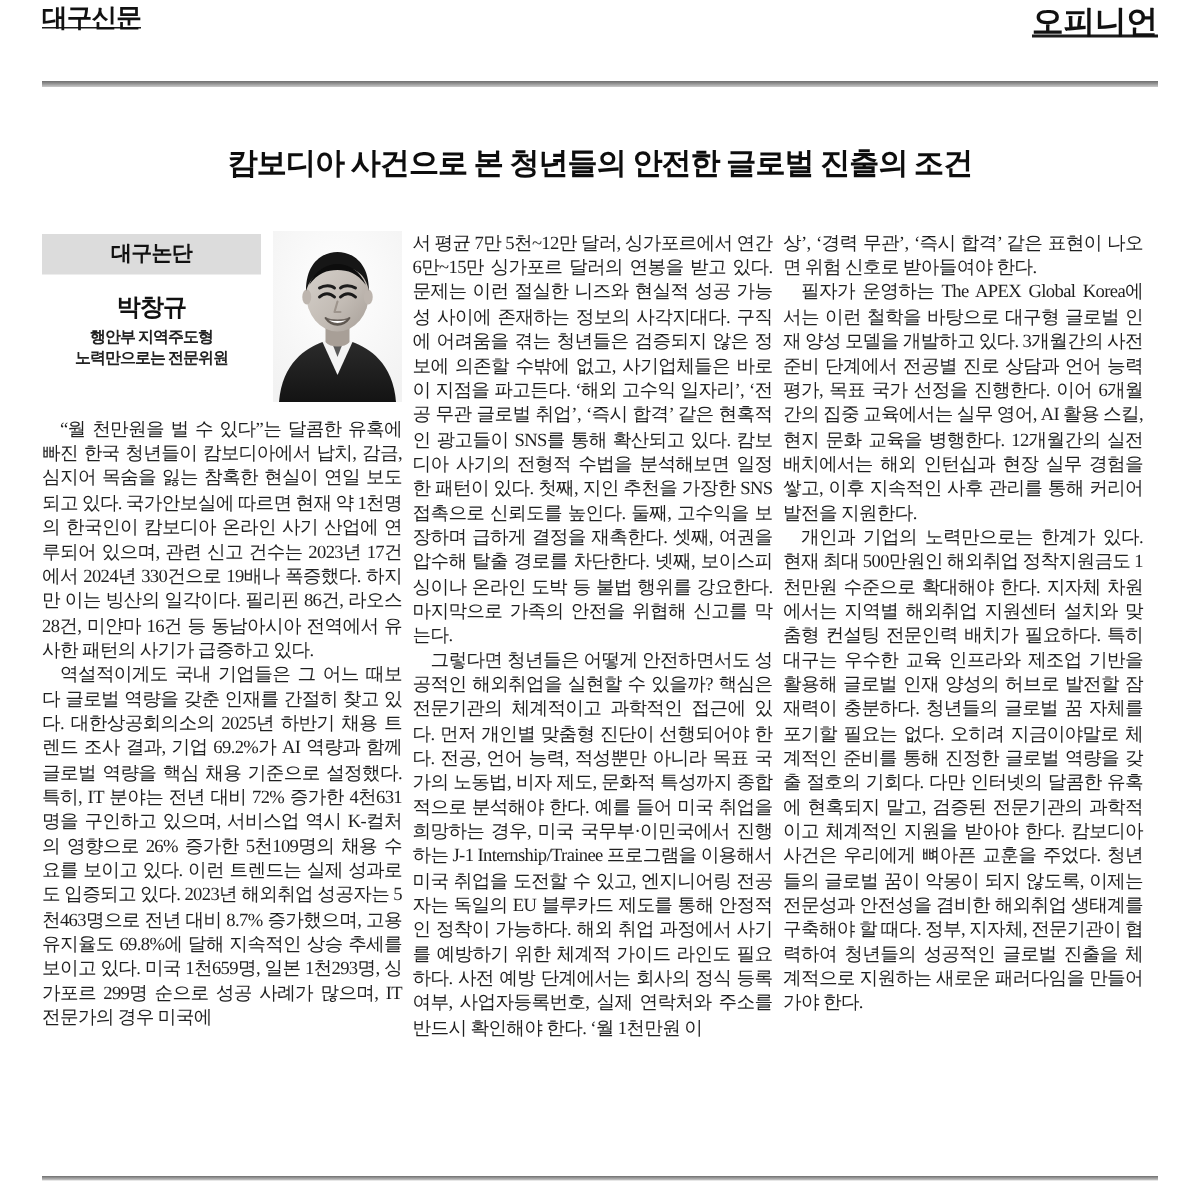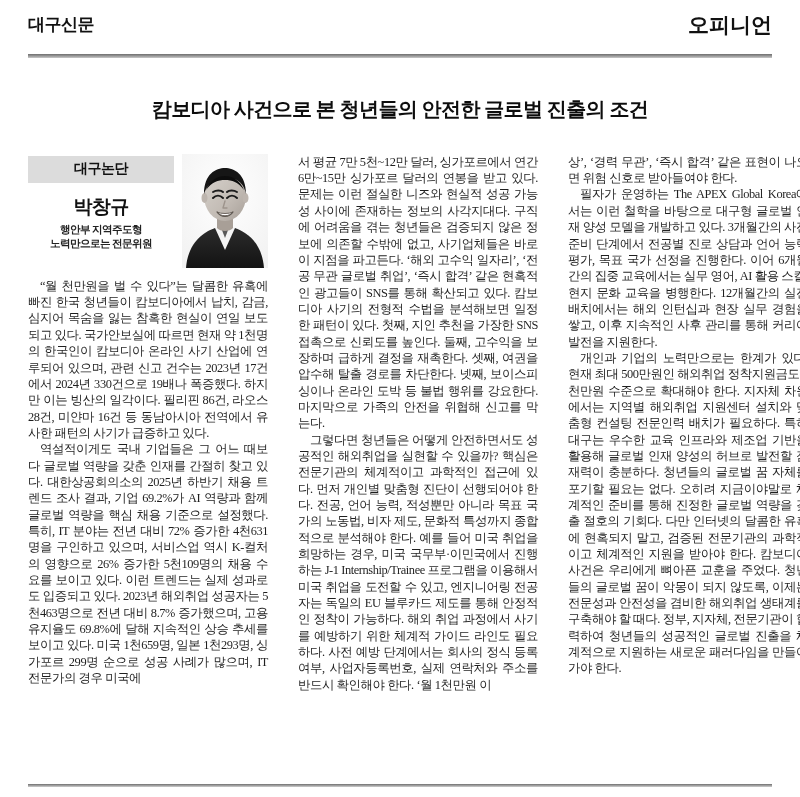--- a/index.html
+++ b/index.html
@@ -22,22 +22,23 @@
     position: relative;
     box-sizing: border-box;
     padding: 0 28px;
   }
 
   
   .masthead {
     position: relative;
     height: 52px;
     display: flex;
-    align-items: center;
+    align-items: flex-start;
     justify-content: space-between;
+    text-decoration: underline;
   }
   .masthead-left {
     font-family: "Liberation Serif", "DejaVu Serif", serif;
     font-size: 17px;
     font-weight: bold;
     letter-spacing: -0.5px;
     color: #111;
     padding-bottom: 4px;
   }
   .masthead-right {
@@ -65,21 +66,21 @@
     font-weight: bold;
     letter-spacing: -0.6px;
     color: #0d0d0d;
     line-height: 1.25;
     white-space: nowrap;
   }
 
   
   .columns {
     display: flex;
-    gap: 30px;
+    gap: 7px;
     align-items: flex-start;
     height: 612px;
   }
   .col {
     width: 240px;
     flex: 0 0 240px;
     position: relative;
   }
   .col p {
     margin: 0;
@@ -115,21 +116,21 @@
     color: #111;
     font-family: "Liberation Serif", "DejaVu Serif", serif;
     font-weight: bold;
     font-size: 14px;
     letter-spacing: -0.5px;
     padding: 4px 0 5px 0;
     margin: 0 0 14px 0;
   }
   .author-name {
     font-family: "Liberation Serif", "DejaVu Serif", serif;
-    font-size: 19px;
+    font-size: 16px;
     font-weight: bold;
     letter-spacing: -0.6px;
     color: #111;
     line-height: 1.1;
     margin-bottom: 5px;
   }
   .author-title {
     font-family: Liberation Serif, serif;
     font-size: 10.6px;
     font-weight: bold;

